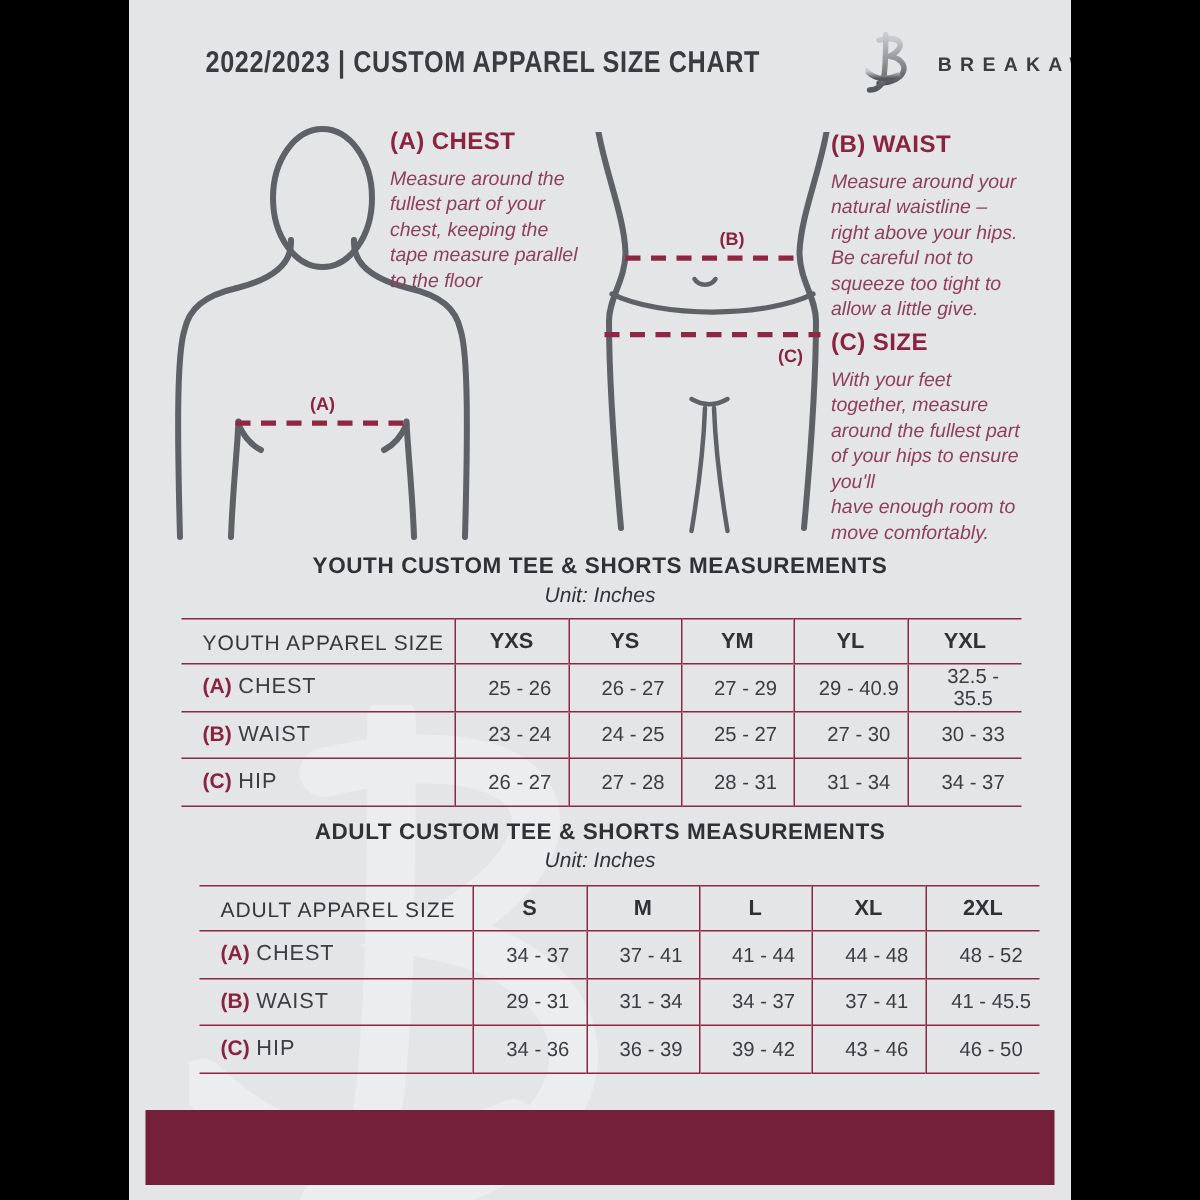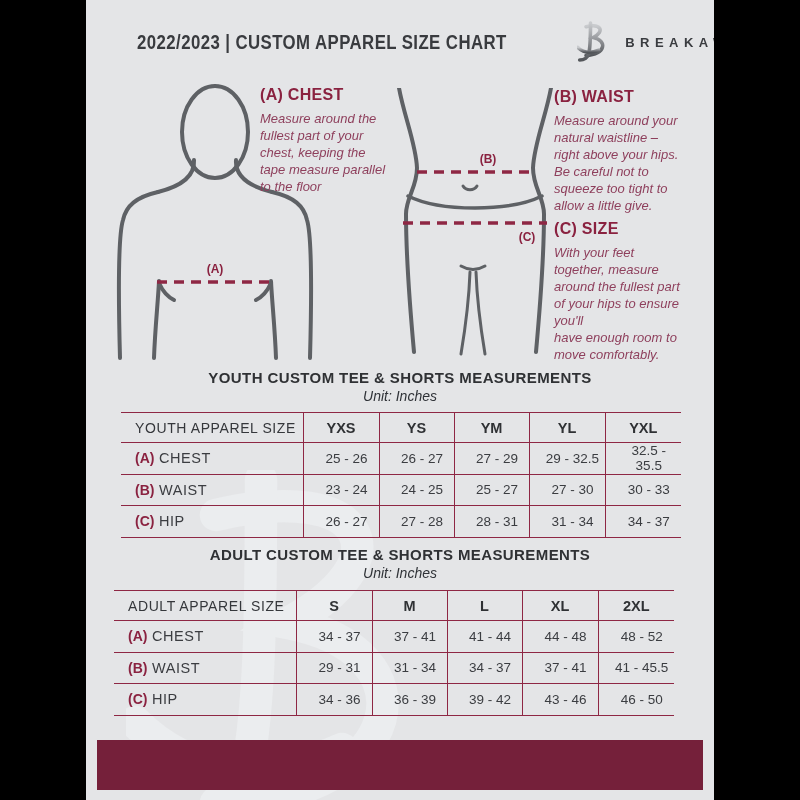--- a/index.html
+++ b/index.html
@@ -155,21 +155,21 @@
         <th class="col-size">YS</th>
         <th class="col-size">YM</th>
         <th class="col-size">YL</th>
         <th class="col-size">YXL</th>
       </tr>
       <tr class="datarow">
         <td><span class="row-key">(A)</span> <span class="row-name">CHEST</span></td>
         <td class="val">25 - 26</td>
         <td class="val">26 - 27</td>
         <td class="val">27 - 29</td>
-        <td class="val">29 - 32.5</td>
+        <td class="val">29 - 40.9</td>
         <td class="val">32.5 - 35.5</td>
       </tr>
       <tr class="datarow">
         <td><span class="row-key">(B)</span> <span class="row-name">WAIST</span></td>
         <td class="val">23 - 24</td>
         <td class="val">24 - 25</td>
         <td class="val">25 - 27</td>
         <td class="val">27 - 30</td>
         <td class="val">30 - 33</td>
       </tr>
@@ -180,21 +180,21 @@
         <td class="val">28 - 31</td>
         <td class="val">31 - 34</td>
         <td class="val">34 - 37</td>
       </tr>
     </tbody>
       </table>
 
     <div class="sec-title" style="top:546px;">ADULT CUSTOM TEE &amp; SHORTS MEASUREMENTS</div>
     <div class="sec-unit" style="top:565px;">Unit: Inches</div>
 
-    <table class="size-table" style="left:28px;top:590px;">
+    <table class="size-table" style="left:47px;top:590px;">
       <colgroup>
           <col style="width:182px">
           <col style="width:76px">
           <col style="width:75px">
           <col style="width:75px">
           <col style="width:76px">
           <col style="width:76px">
         </colgroup>
       <tbody>
           <tr class="head">

